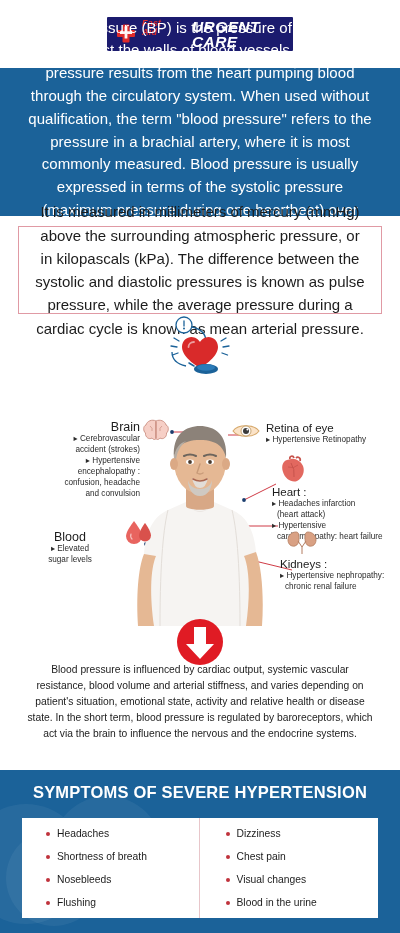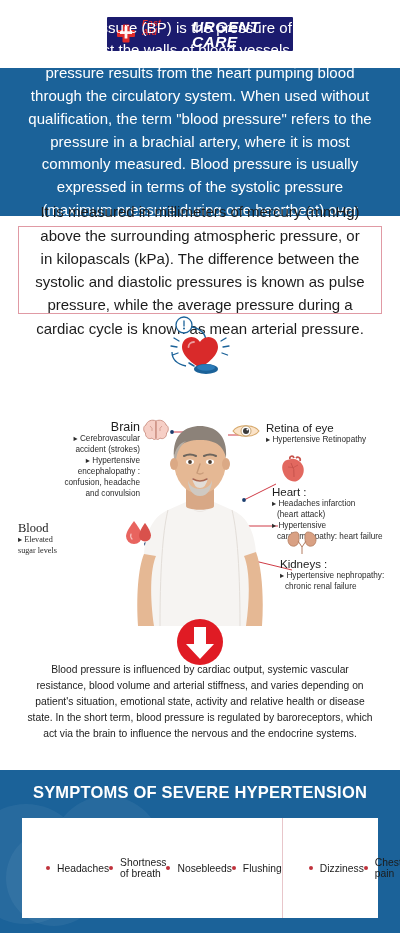--- a/index.html
+++ b/index.html
@@ -72,21 +72,21 @@
 
   .conn-svg { position: absolute; left: 0; top: 0; width: 400px; height: 212px; }
 
   .label { position: absolute; }
   .label-title { font-size: 12.5px; color: #1c1c1c; line-height: 1.15; }
   .label-title-sm { font-size: 11.5px; color: #1c1c1c; line-height: 1.15; }
   .label-body { font-size: 8.2px; color: #2b2b2b; line-height: 1.32; }
 
   .lbl-brain { left: 22px; top: 2px; width: 118px; text-align: right; }
   .brain-icon { position: absolute; left: 142px; top: 0px; width: 28px; height: 24px; }
-  .lbl-blood { left: 18px; top: 103px; width: 104px; text-align: left; font-family: Liberation Serif, serif; }
+  .lbl-blood { left: 18px; top: 112px; width: 104px; text-align: center; }
   .blood-icon { position: absolute; left: 124px; top: 101px; width: 30px; height: 26px; }
 
   .lbl-retina { left: 266px; top: 4px; width: 132px; text-align: left; }
   .eye-icon { position: absolute; left: 231px; top: 2px; width: 30px; height: 22px; }
   .lbl-heart { left: 272px; top: 68px; width: 128px; text-align: left; }
   .heartorgan-icon { position: absolute; left: 278px; top: 36px; width: 30px; height: 30px; }
   .lbl-kidneys { left: 280px; top: 140px; width: 120px; text-align: left; }
   .kidney-icon { position: absolute; left: 286px; top: 112px; width: 32px; height: 26px; }
 
   
@@ -114,21 +114,21 @@
   .symptoms-title {
     position: relative; color: #ffffff; font-size: 16.5px; font-weight: bold;
     text-align: center; padding-top: 13px; letter-spacing: .2px;
   }
   .symptoms-card {
     position: absolute; top: 48px; left: 22px; width: 356px; height: 100px;
     background: #ffffff; display: flex;
   }
   .sym-col {
     flex: 1; padding: 10px 0 10px 24px;
-    display: flex; flex-direction: row; justify-content: space-between;
+    display: flex; flex-direction: column; justify-content: space-between;
   }
   .sym-col.right { padding-left: 26px; border-left: 1px solid #e8c6ca; }
   .sym-item { display: flex; align-items: center; gap: 7px; font-size: 10.3px; color: #1c1c1c; }
   .sym-dot { width: 4px; height: 4px; border-radius: 50%; background: #c0323c; flex: 0 0 4px; }
 </style>
 </head>
 <body>
 
 <div class="page">
 

